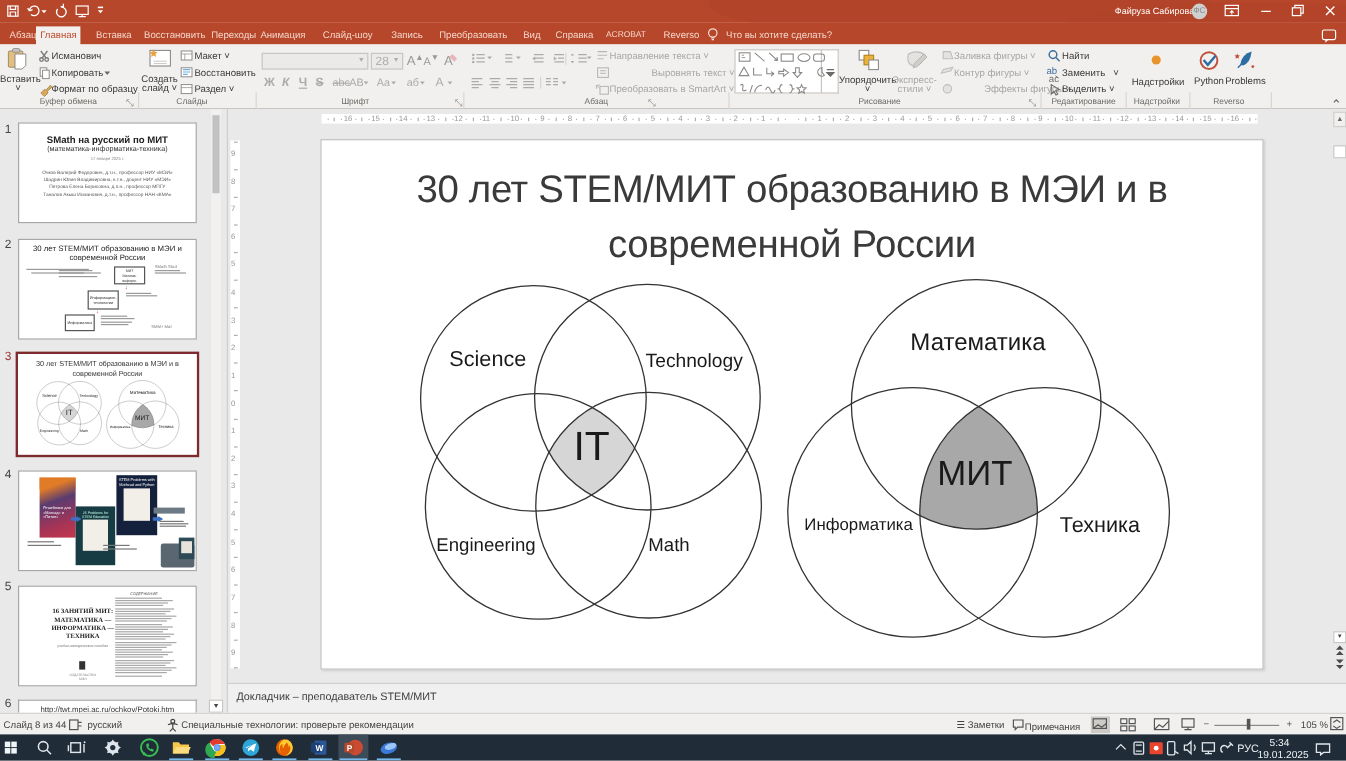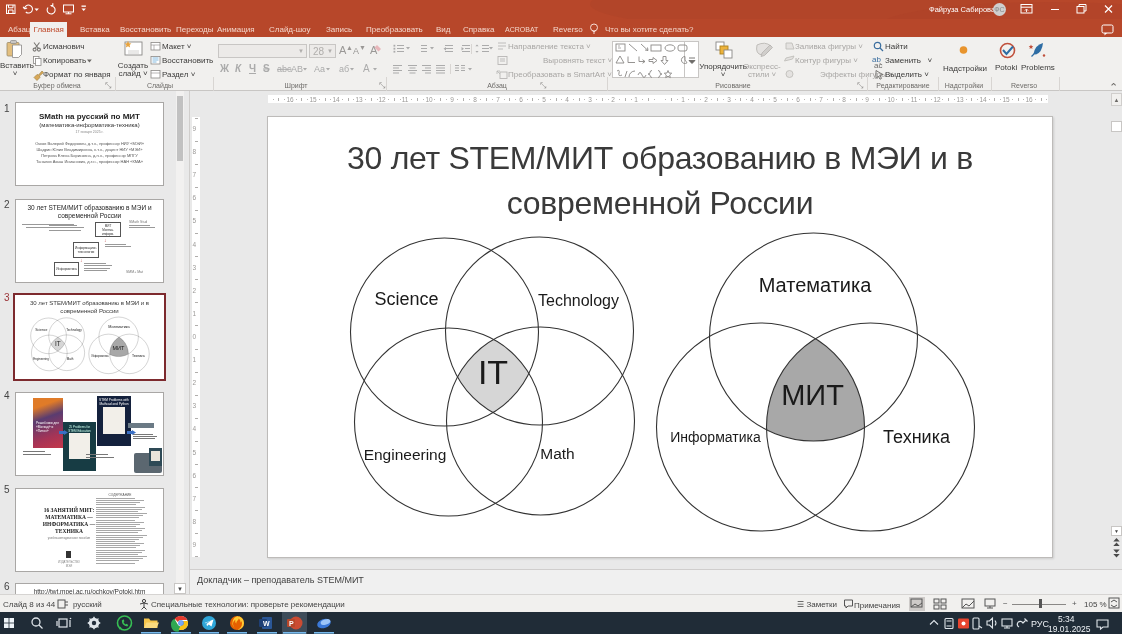--- a/index.html
+++ b/index.html
@@ -91,21 +91,21 @@
  <div class="gsep" style="left:386px"></div>
     <div class="gsep" style="left:607px"></div>
  <div class="gsep" style="left:867px"></div>
     <div class="gsep" style="left:938px"></div>
  <div class="gsep" style="left:991px"></div>
     <div class="gsep" style="left:1059px"></div>
 
  <div class="rbtn" style="left:0px;top:25px;width:30px;text-align:center;line-height:8px;">Вставить<br>˅</div>
  <div class="rbtn" style="left:43px;top:5px;">Исманович</div>
  <div class="rbtn" style="left:43px;top:19px;">Копировать</div>
- <div class="rbtn" style="left:43px;top:33px;">Формат по января</div>
+ <div class="rbtn" style="left:43px;top:33px;">Формат по образцу</div>
  <div class="glabel" style="left:-3px;">Буфер обмена</div>
  <div class="dlg" style="left:105px;">⤡</div>
 
  <div class="rbtn" style="left:116px;top:25px;width:34px;text-align:center;line-height:8px;">Создать<br>слайд ˅</div>
  <div class="rbtn" style="left:162px;top:5px;">Макет ˅</div>
  <div class="rbtn" style="left:162px;top:19px;">Восстановить</div>
  <div class="rbtn" style="left:162px;top:33px;">Раздел ˅</div>
  <div class="glabel" style="left:100px;">Слайды</div>
 
  <div class="abs" style="left:218px;top:7px;width:89px;height:14px;background:#eceae8;border:1px solid #c8c6c4;">
@@ -132,21 +132,21 @@
  <div class="dlg" style="left:857px;">⤡</div>
 
  <div class="rbtn" style="left:885px;top:5px;">Найти</div>
  <div class="rbtn" style="left:885px;top:19px;">Заменить&nbsp;&nbsp;&nbsp;˅</div>
  <div class="rbtn" style="left:885px;top:33px;">Выделить ˅</div>
  <div class="glabel" style="left:843px;">Редактирование</div>
 
  <div class="rbtn" style="left:936px;top:27px;width:58px;text-align:center;">Надстройки</div>
  <div class="glabel" style="left:904px;">Надстройки</div>
 
- <div class="rbtn" style="left:995px;top:26px;">Potoki</div>
+ <div class="rbtn" style="left:995px;top:26px;">Python</div>
  <div class="rbtn" style="left:1021px;top:26px;">Problems</div>
  <div class="glabel" style="left:964px;">Reverso</div>
  <div class="abs" style="left:1109px;top:44px;color:#6c6a67;font-size:11px;">⌃</div>
  <svg class="abs" style="left:0;top:0" width="1122" height="54" id="ribicons">
 
   <rect x="7" y="5.5" width="12" height="13.5" rx="1" fill="#e3bf7f" stroke="#9a8a6a" stroke-width="0.8"></rect>
   <rect x="10.5" y="3.5" width="6" height="3" rx="1" fill="#c8c6c4" stroke="#8a8886" stroke-width="0.7"></rect>
   <path d="M12.5 8 h9 v9.5 l-3 3 h-6 z" fill="#fff" stroke="#8a8886" stroke-width="0.8"></path>
 
   <g stroke="#7a7875" fill="none" stroke-width="1.1">

